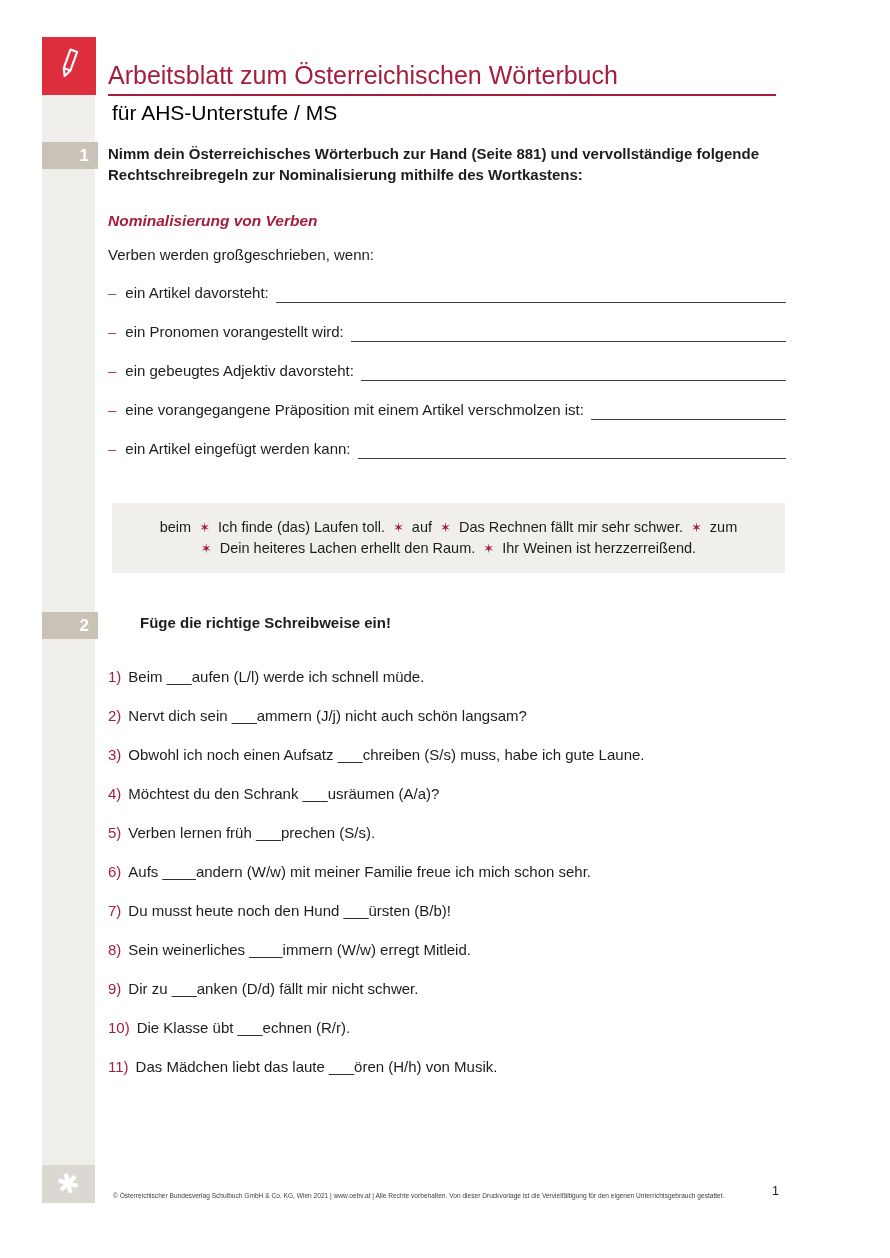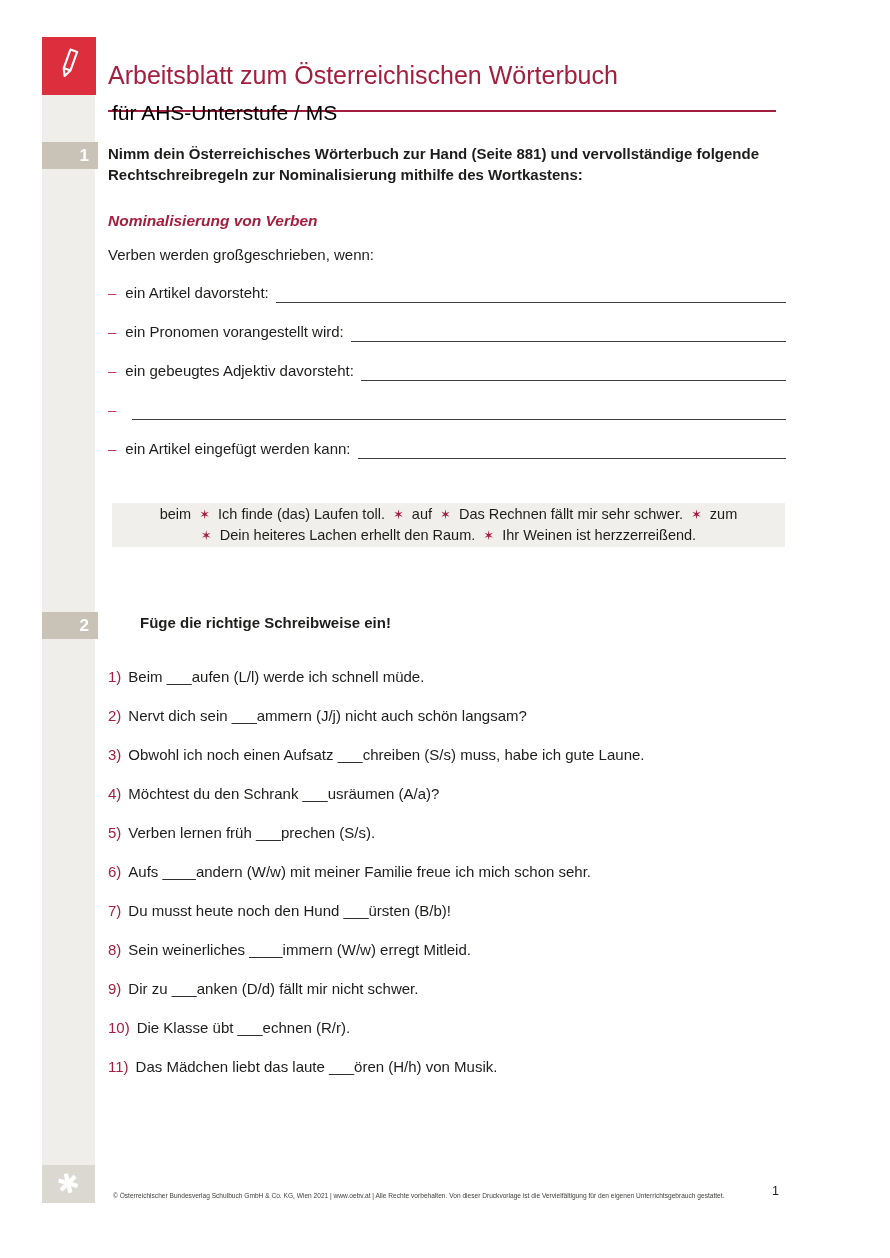--- a/index.html
+++ b/index.html
@@ -19,34 +19,34 @@
   .logo-glyph{color:#ffffff;font-size:27px;line-height:1;transform:rotate(-14deg);}
   .num-box{left:42px;width:56px;height:27px;background:#c8c2b7;color:#ffffff;
     font-weight:bold;font-size:17px;line-height:27px;text-align:right;
     box-sizing:border-box;padding-right:9px;}
   .num-box-1{top:142px;}
   .num-box-2{top:612px;}
 
   
   .page-title{left:108px;top:60px;width:668px;margin:0;
     font-size:25px;font-weight:400;color:#a41e3d;line-height:30px;
-    padding-bottom:20px;border-bottom:2px solid #a41e3d;}
+    padding-bottom:4px;border-bottom:2px solid #a41e3d;}
   .page-subtitle{left:112px;top:103px;font-size:21px;color:#000000;line-height:20px;}
 
   
   .task1-instruction{left:108px;top:143px;width:662px;font-size:15px;font-weight:bold;line-height:21px;}
   .rule-heading{left:108px;top:212px;font-size:15.5px;font-weight:bold;color:#a41e3d;font-style:italic;}
   .rule-intro{left:108px;top:246px;font-size:15px;text-align:right;}
   .rules{left:108px;top:281px;width:678px;}
   .rule-row{display:flex;align-items:flex-end;height:22px;margin-bottom:17px;font-size:15px;line-height:20px;}
   .rule-dash{color:#bb3c5e;margin-right:9px;}
   .rule-blank{flex:1;border-bottom:1.5px solid #3d3d3b;height:20px;margin-left:7px;min-width:60px;}
 
   
-  .wordbox{left:112px;top:503px;width:673px;height:44px;background:#f1efec;
+  .wordbox{left:112px;top:503px;width:673px;height:70px;background:#f1efec;
     display:flex;flex-direction:column;justify-content:center;align-items:center;
     font-size:14.5px;line-height:21.5px;box-sizing:border-box;}
   .wb-line{text-align:center;white-space:nowrap;}
   .wb-line span{margin:0 4px;}
   .star{color:#a41e3d;font-size:13px;}
 
   
   .task2-instruction{left:108px;top:614px;font-size:15px;font-weight:bold;margin-left:32px;}
   .exercise-list{left:108px;top:666px;width:678px;}
   .exercise-item{display:flex;gap:7px;height:22px;margin-bottom:17px;
@@ -99,20 +99,21 @@
     <span>ein Pronomen vorangestellt wird:</span>
     <span class="rule-blank"></span>
   </div>
   <div class="rule-row">
     <span class="rule-dash">–</span>
     <span>ein gebeugtes Adjektiv davorsteht:</span>
     <span class="rule-blank"></span>
   </div>
   <div class="rule-row">
     <span class="rule-dash">–</span>
+    <span>eine vorangegangene Präposition mit einem Artikel verschmolzen ist:</span>
     <span class="rule-blank"></span>
   </div>
   <div class="rule-row">
     <span class="rule-dash">–</span>
     <span>ein Artikel eingefügt werden kann:</span>
     <span class="rule-blank"></span>
   </div>
 </div>
 
 <div class="abs wordbox">

